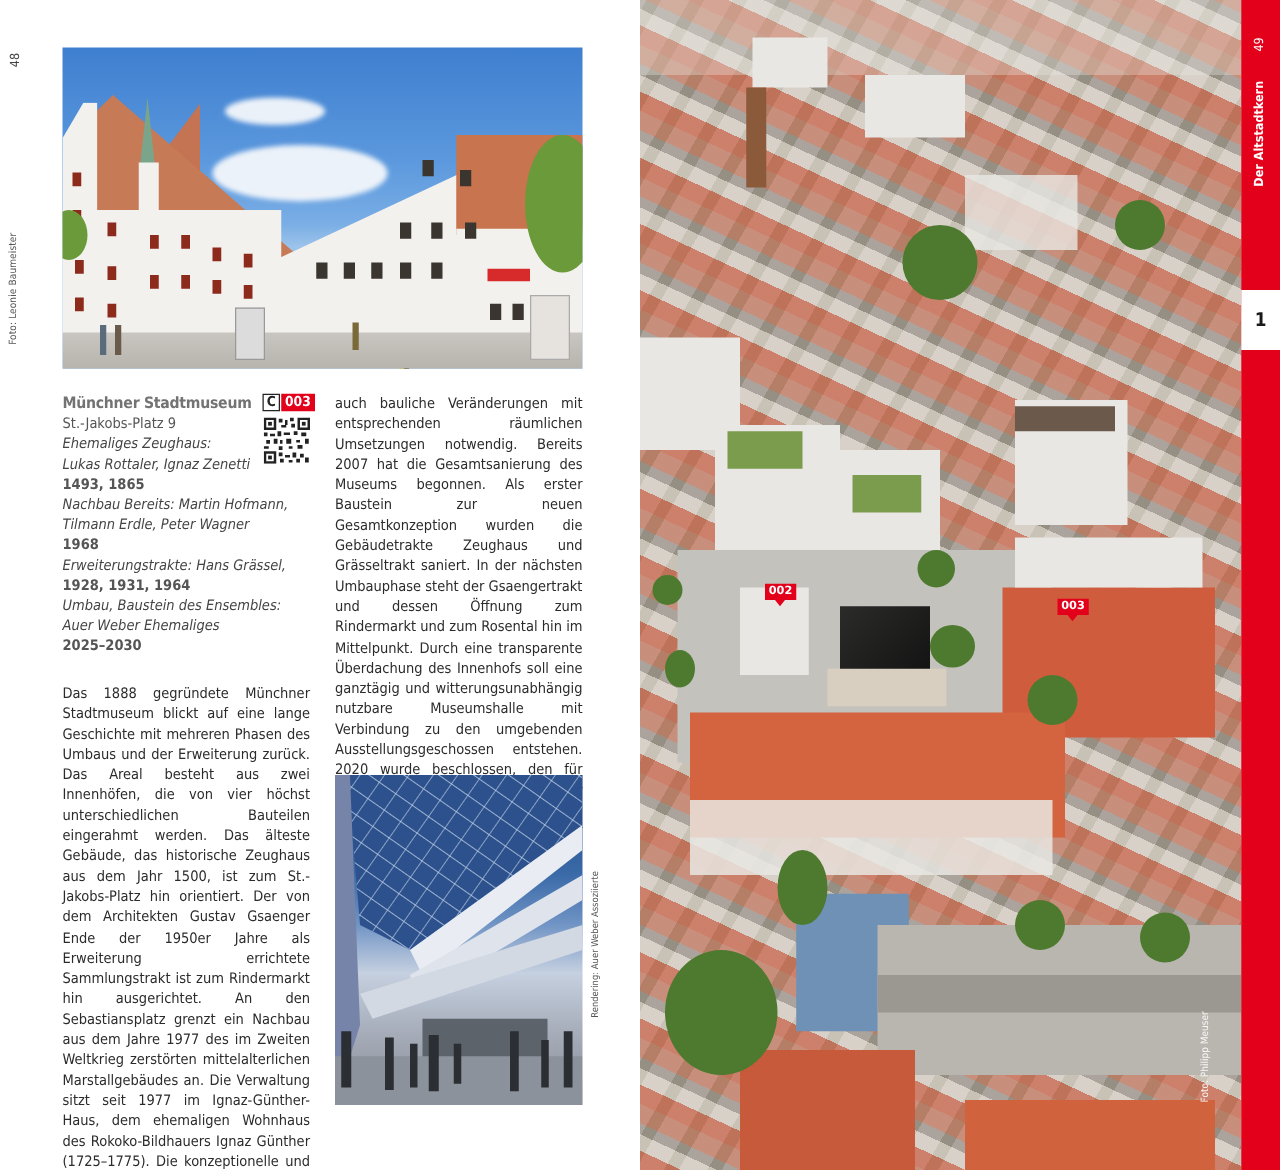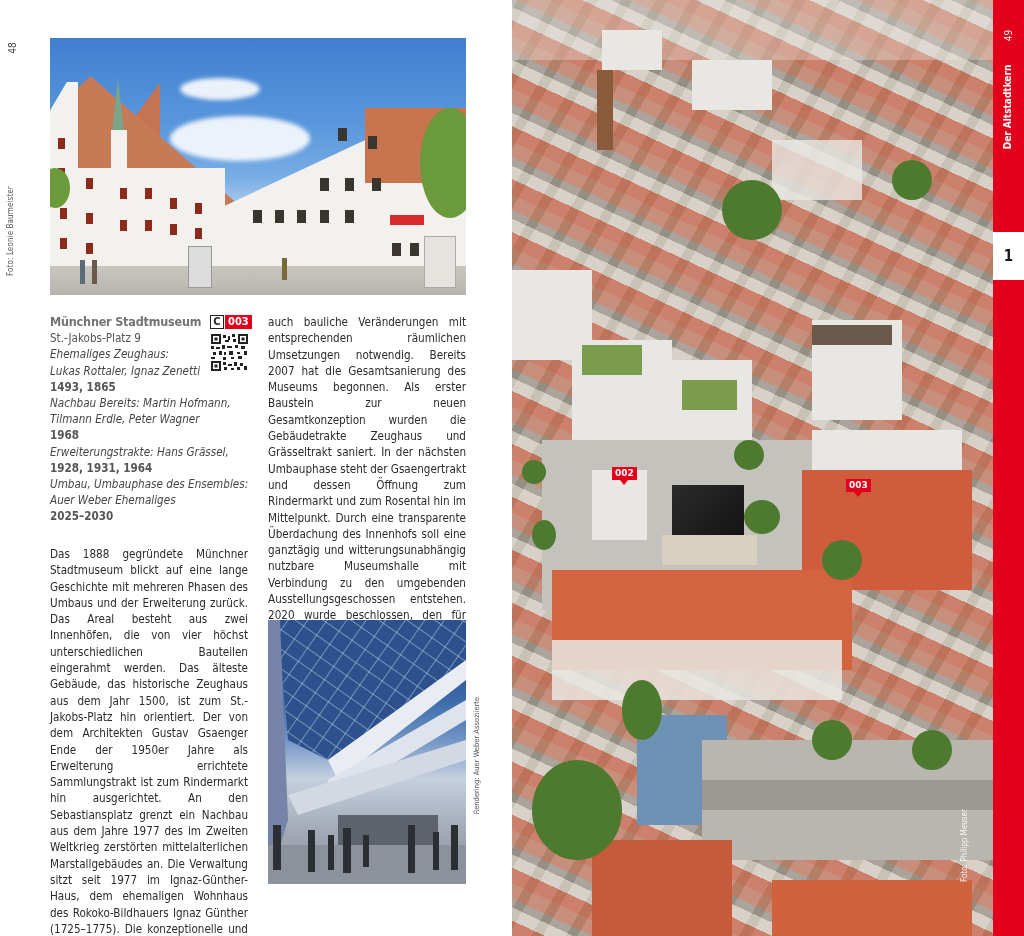--- a/index.html
+++ b/index.html
@@ -123,21 +123,21 @@
   <div class="title">Münchner Stadtmuseum</div>
   <div class="addr">St.-Jakobs-Platz 9</div>
   <div class="it">Ehemaliges Zeughaus:</div>
   <div class="it">Lukas Rottaler, Ignaz Zenetti</div>
   <div class="yr">1493, 1865</div>
   <div class="it">Nachbau Bereits: Martin Hofmann,</div>
   <div class="it">Tilmann Erdle, Peter Wagner</div>
   <div class="yr">1968</div>
   <div class="it">Erweiterungstrakte: Hans Grässel,</div>
   <div class="yr">1928, 1931, 1964</div>
-  <div class="it">Umbau, Umbauphase des Ensembles:</div>
+  <div class="it">Umbau, Baustein des Ensembles:</div>
   <div class="it">Auer Weber Ehemaliges</div>
   <div class="yr">2025–2030</div>
 </div>
 
 <div class="abs badge">
   <span class="c">C</span>
   <span class="n">003</span>
 </div>
 
 <svg class="abs" style="left:211px;top:334px;" width="37" height="37" viewBox="0 0 37 37">

